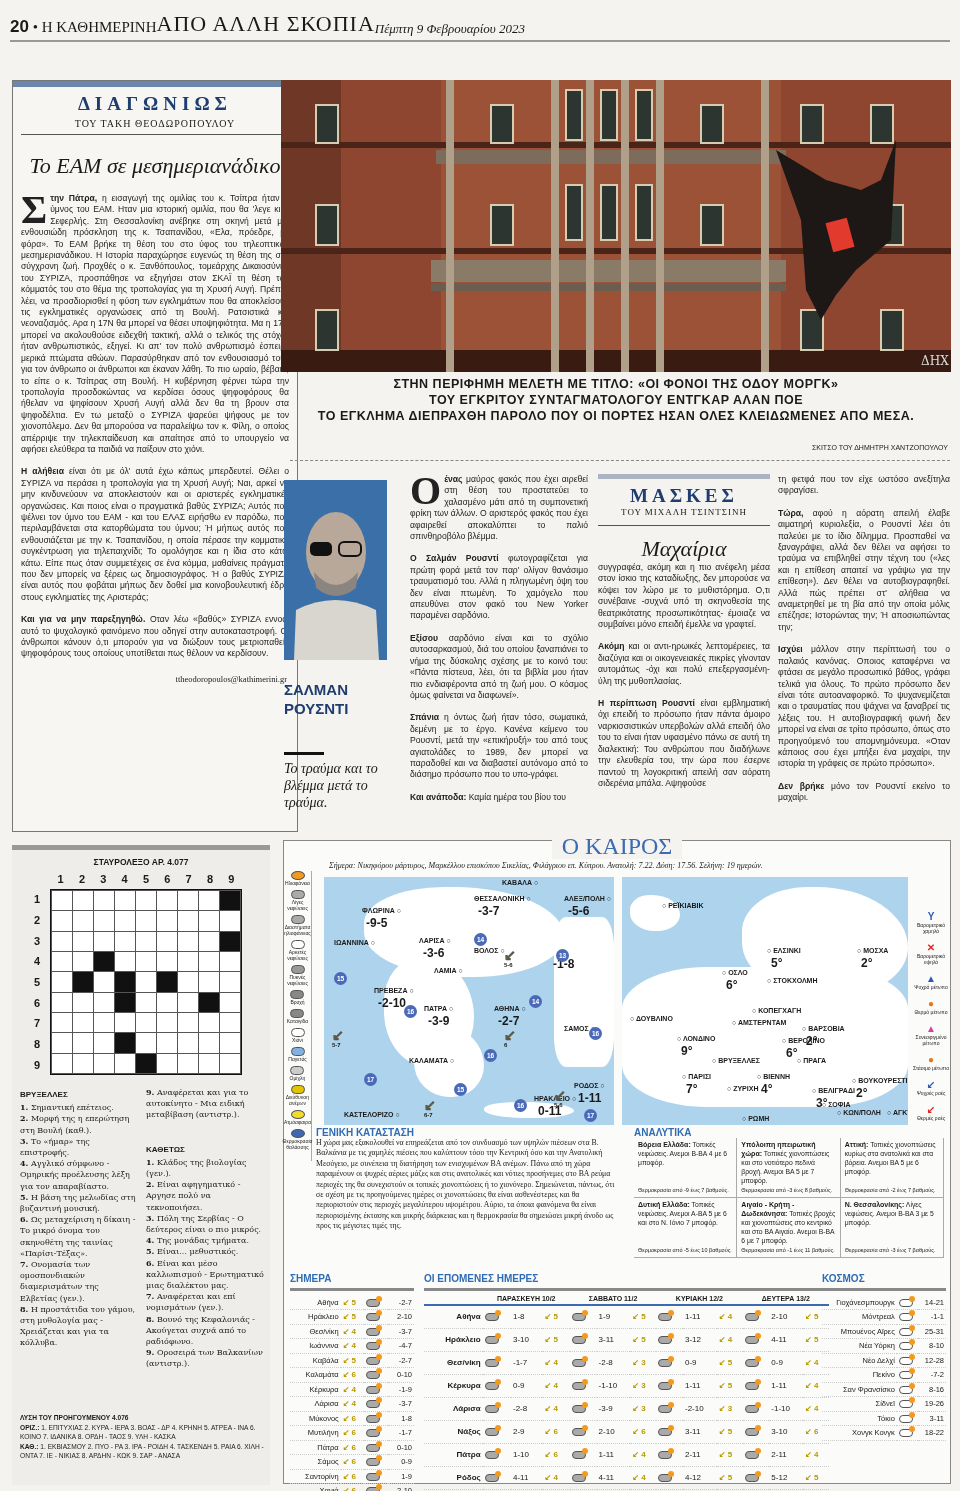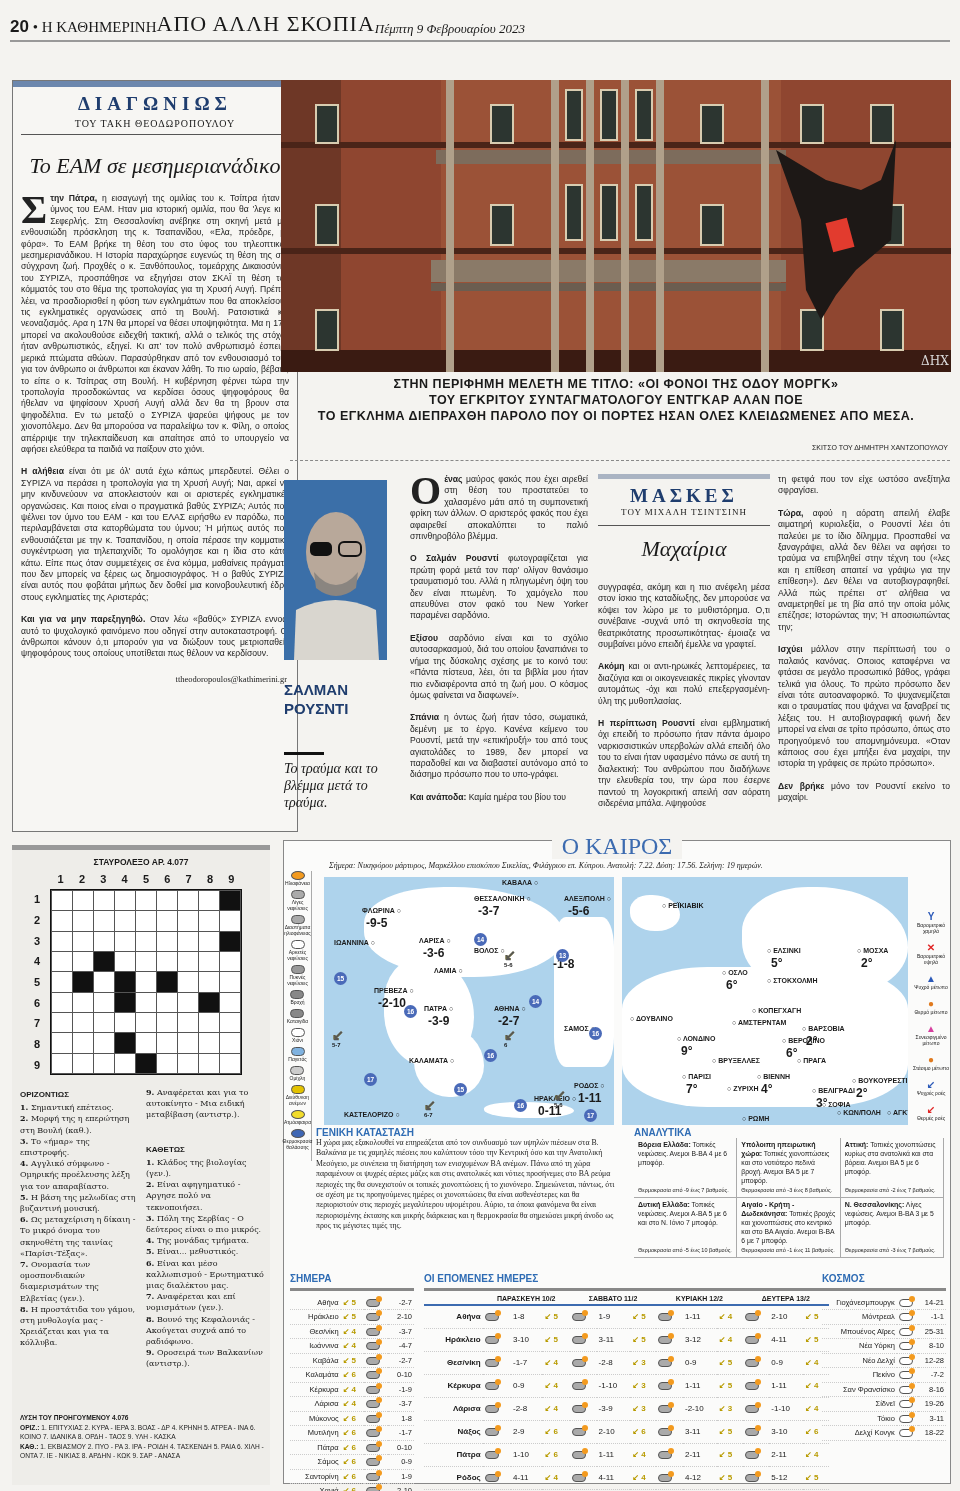--- a/index.html
+++ b/index.html
@@ -26,21 +26,21 @@
 .photo{left:284px;top:480px;width:103px;height:180px;background:#3a6ea8;overflow:hidden}
 .name{left:284px;top:680px;font-weight:bold;font-size:15px;line-height:19px;color:#1f3d6e}
 .rule{left:284px;top:752px;width:40px;height:3px;background:#111}
 .quote{left:284px;top:760px;font-family:"Liberation Serif",serif;font-style:italic;font-size:14px;line-height:17px}
 .rcol{left:410px;top:474px;width:178px}
 .rcol .body{padding:0}
 .maskes{left:598px;top:474px;width:172px}
 .maskes .bar{height:5px;background:#aab4c3}
 .maskes .kick{text-align:center;font-family:"Liberation Serif",serif;font-size:19px;letter-spacing:4px;font-weight:bold;color:#1f3d6e;margin-top:6px}
 .maskes .by{text-align:center;font-family:"Liberation Serif",serif;font-size:9px;letter-spacing:1px;border-bottom:1px solid #555;padding-bottom:8px}
-.maskes h2{font-family:"Liberation Serif",serif;font-style:italic;font-weight:normal;font-size:22px;text-align:center;margin:10px 0 20px}
+.maskes h2{font-family:"Liberation Serif",serif;font-style:italic;font-weight:normal;font-size:22px;text-align:center;margin:10px 0 0}
 .maskes .body,.col4 .body{padding:0}
 .col4{left:778px;top:474px;width:172px}
 
 .cw{left:12px;top:845px;width:258px;height:640px;background:#eeede9}
 .cw .bar{height:5px;background:#999}
 .cw .t{font-weight:bold;font-size:8.5px;text-align:center;margin-top:7px}
 .grid{position:absolute;left:38px;top:44px;width:192px;height:186px;border:1.5px solid #111;display:grid;grid-template-columns:repeat(9,1fr);grid-template-rows:repeat(9,1fr);gap:1px;background:#555;padding:1px}
 .cell{background:#fff}
 .cell.b{background:#111}
 .colnum{position:absolute;top:28px;left:38px;width:192px;display:flex;justify-content:space-around;font-weight:bold;font-size:11px}
@@ -306,21 +306,21 @@
       <div class="cell"></div>
       <div class="cell"></div>
       <div class="cell b"></div>
       <div class="cell"></div>
       <div class="cell"></div>
       <div class="cell"></div>
       <div class="cell"></div>
     </div>
   <div class="clues">
     <div>
-        <h4>ΟΡΙΖΟΝΤΙΩΣ</h4>
+        <h4>ΒΡΥΞΕΛΛΕΣ</h4>
         <div id="across">
           <div><b>1.</b> Σημαντική επέτειος.</div>
           <div><b>2.</b> Μορφή της η επερώτηση στη Βουλή (καθ.).</div>
           <div><b>3.</b> Το «ήμαρ» της επιστροφής.</div>
           <div><b>4.</b> Αγγλικό σύμφωνο - Ομηρικής προέλευσης λέξη για τον απαραβίαστο.</div>
           <div><b>5.</b> Η βάση της μελωδίας στη βυζαντινή μουσική.</div>
           <div><b>6.</b> Ως μεταχείριση η δίκαιη - Το μικρό όνομα του σκηνοθέτη της ταινίας «Παρίσι-Τέξας».</div>
           <div><b>7.</b> Ονομασία των ομοσπονδιακών διαμερισμάτων της Ελβετίας (γεν.).</div>
           <div><b>8.</b> Η προστάτιδα του γάμου, στη μυθολογία μας - Χρειάζεται και για τα κόλλυβα.</div>
         </div>
@@ -828,20 +828,20 @@
             <td class="r">Σίδνεϊ</td>
             <td><span class="ic sun lt"></span></td>
             <td class="r">19-26</td>
           </tr>
           <tr>
             <td class="r">Τόκιο</td>
             <td><span class="ic sun lt"></span></td>
             <td class="r">3-11</td>
           </tr>
           <tr>
-            <td class="r">Δελχί Κονγκ</td>
+            <td class="r">Χονγκ Κονγκ</td>
             <td><span class="ic sun lt"></span></td>
             <td class="r">18-22</td>
           </tr>
         </tbody>
       </table>
   </div>
 </div>
 
 </body></html>

